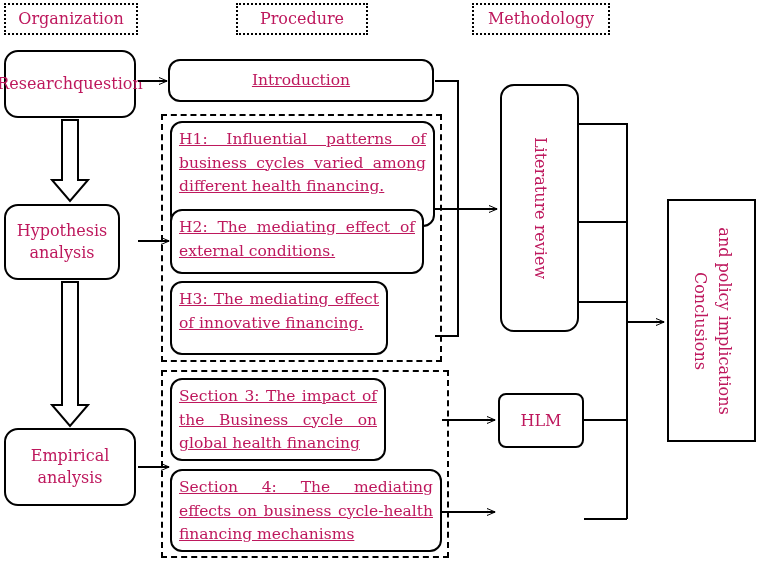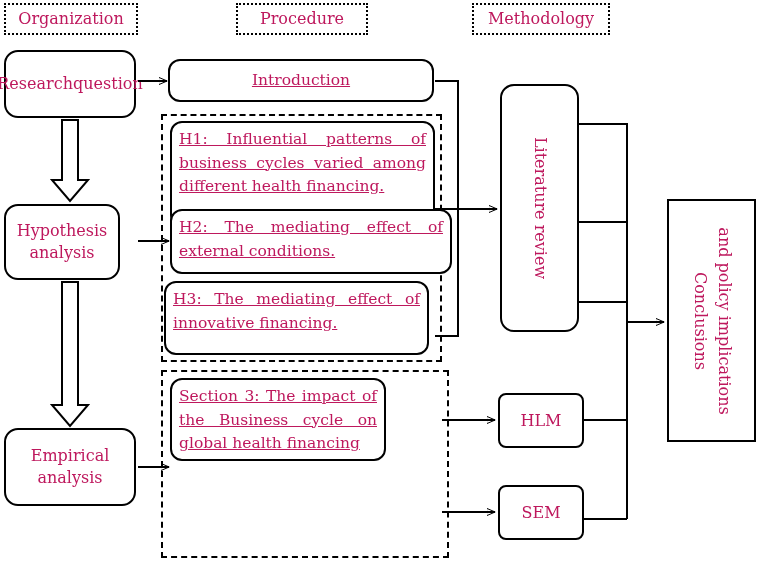--- a/index.html
+++ b/index.html
@@ -152,46 +152,46 @@
   <div class="tbox centered" style="left:168px; top:59px; width:266px; height:43px;">
     <span>Introduction</span>
   </div>
 
   <div class="dashgroup" style="left:161px; top:114px; width:281px; height:248px;"></div>
 
   <div class="tbox" style="left:170px; top:121px; width:265px; height:106px;">
     <span>H1: Influential patterns of business cycles varied among different health financing.</span>
   </div>
 
-  <div class="tbox" style="left:170px; top:209px; width:282px; height:65px;">
+  <div class="tbox" style="left:170px; top:209px; width:254px; height:65px;">
     <span>H2: The mediating effect of external conditions.</span>
   </div>
 
-  <div class="tbox" style="left:164px; top:281px; width:265px; height:74px;">
+  <div class="tbox" style="left:170px; top:281px; width:218px; height:74px;">
     <span>H3: The mediating effect of innovative financing.</span>
   </div>
 
   <div class="dashgroup" style="left:161px; top:370px; width:288px; height:188px;"></div>
 
   <div class="tbox" style="left:170px; top:378px; width:216px; height:83px;">
     <span>Section 3: The impact of the Business cycle on global health financing</span>
   </div>
 
+  <div class="tbox" style="left:170px; top:469px; width:272px; height:83px;">
+    <span>Section 4: The mediating effects on business cycle-health financing mechanisms</span>
+  </div>
 
   <div class="rbox" style="left:500px; top:84px; width:79px; height:248px;">
     <span class="vtext rot" style="left:50%; top:50%; transform:translate(-50%,-50%) rotate(90deg);">Literature review</span>
   </div>
 
   <div class="rbox small-radius" style="left:498px; top:393px; width:86px; height:55px;">
     <span>HLM</span>
   </div>
 
-  <div class="rbox small-radius" style="left:498px; top:485px; width:86px; height:55px;">
-    <span>SEM</span>
-  </div>
 
   <div class="sqbox" style="left:667px; top:199px; width:89px; height:243px;">
     <span class="vtext rot" style="left:50%; top:50%; transform:translate(-50%,-50%) rotate(90deg) translateY(12px);">Conclusions</span>
     <span class="vtext rot" style="left:50%; top:50%; transform:translate(-50%,-50%) rotate(90deg) translateY(-12px);">and policy implications</span>
   </div>
 
   <svg id="wires" viewBox="0 0 760 564" xmlns="http://www.w3.org/2000/svg">
     <defs>
       <marker id="ah" markerWidth="9" markerHeight="9" refX="8.4" refY="4.5" orient="auto" markerUnits="userSpaceOnUse">
         <path d="M0,0.8 L8.6,4.5 L0,8.2 z" fill="#000" stroke="none"></path>

